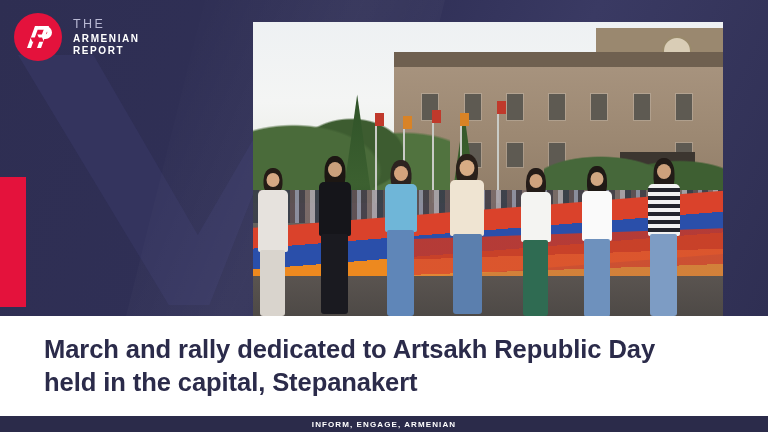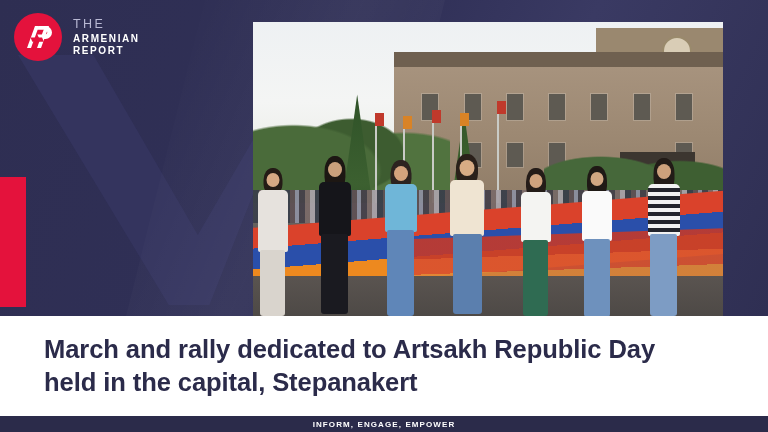--- a/index.html
+++ b/index.html
@@ -447,16 +447,16 @@
     </div>
   </div>
 
 
   <div class="headline-box">
     <h1 class="headline">March and rally dedicated to Artsakh Republic Day
 held in the capital, Stepanakert</h1>
   </div>
 
   <div class="footer-bar">
-    <span class="tagline">INFORM, ENGAGE, EMPOWER</span>
+    <span class="tagline">INFORM, ENGAGE, ARMENIAN</span>
   </div>
 
 </div>
 
 </body></html>

